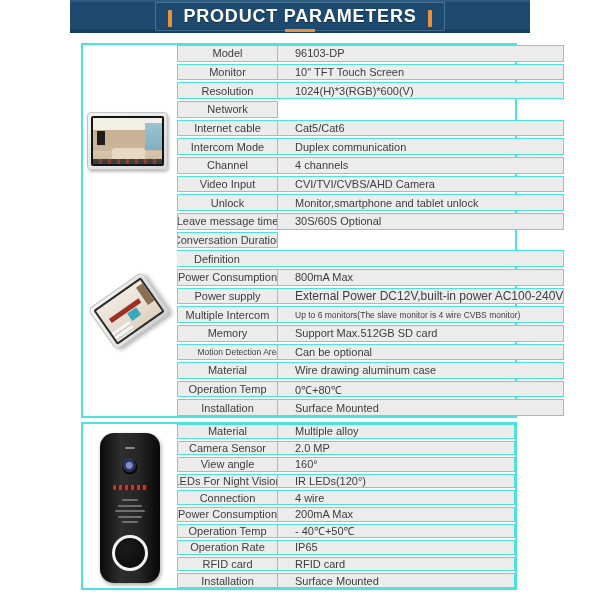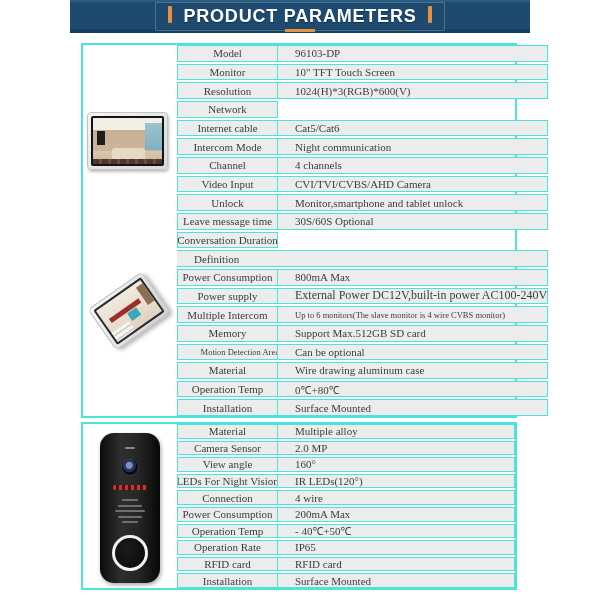--- a/index.html
+++ b/index.html
@@ -8,37 +8,37 @@
     font-family:"Liberation Sans", sans-serif; overflow:hidden;
   }
 
   
   .header-bar {
     position:absolute; left:70px; top:0; width:460px; height:33px;
     background:linear-gradient(#2d5c81 0%, #2d5c81 7%, #1d4a6e 7%, #1d4a6e 88%, #16405f 88%, #16405f 100%);
     display:flex; align-items:center; justify-content:center;
   }
   .title-box {
-    position:relative; display:flex; align-items:flex-start; gap:11px;
+    position:relative; display:flex; align-items:flex-end; gap:11px;
     border:1px solid rgba(160,195,220,0.35); padding:3px 12px;
   }
   .tick { width:4px; height:17px; background:#e9913e; border-radius:1px; }
   .title-text {
     color:#ffffff; font-size:18px; font-weight:bold; letter-spacing:0.8px;
     text-shadow:0 1px 1px rgba(0,0,0,0.35); white-space:nowrap;
   }
   .title-underline {
     position:absolute; left:50%; transform:translateX(-50%); bottom:-2px;
     width:30px; height:3px; background:#e9913e;
   }
 
   
   .panel {
     position:absolute; left:81px; width:436px; box-sizing:border-box;
-    border:2px solid #4ae4db; background:#ffffff; display:flex;font-family:Liberation Serif, serif;
+    border:2px solid #4ae4db; background:#ffffff; display:flex;
   }
   .panel-1 { top:43px;  height:375px; }
   .panel-2 { top:422px; height:168px; }
   .image-col { flex:none; width:94px; position:relative; }
   .table-col { flex:1; display:flex; flex-direction:column; gap:2px; }
 
   .spec-row { flex:1; display:flex; min-height:0; }
   .cell {
     box-sizing:border-box; background:#ececec; border:1px solid #4ae4db;
     color:#3d3d3d; font-size:11px; display:flex; align-items:center;
@@ -157,21 +157,21 @@
       </div>
       <div class="spec-row">
         <div class="cell cell-label">Network</div>
       </div>
       <div class="spec-row">
         <div class="cell cell-label">Internet cable</div>
         <div class="cell cell-value">Cat5/Cat6</div>
       </div>
       <div class="spec-row">
         <div class="cell cell-label">Intercom Mode</div>
-        <div class="cell cell-value">Night communication</div>
+        <div class="cell cell-value">Duplex communication</div>
       </div>
       <div class="spec-row">
         <div class="cell cell-label">Channel</div>
         <div class="cell cell-value">4 channels</div>
       </div>
       <div class="spec-row">
         <div class="cell cell-label">Video Input</div>
         <div class="cell cell-value">CVI/TVI/CVBS/AHD Camera</div>
       </div>
       <div class="spec-row">

